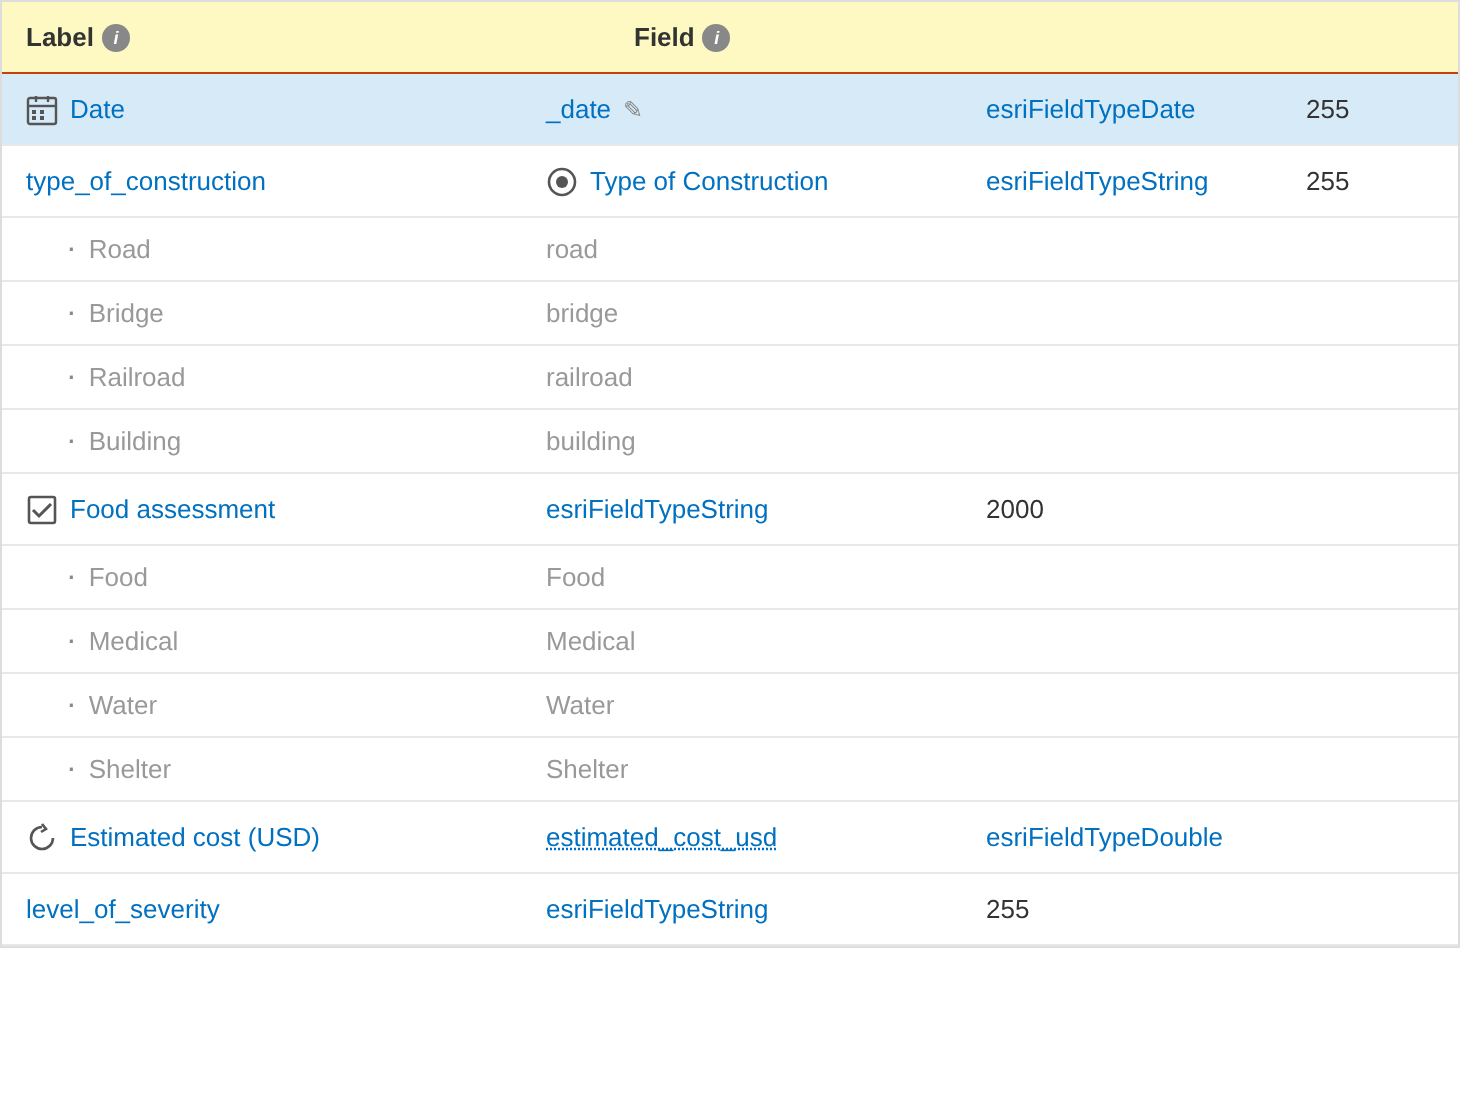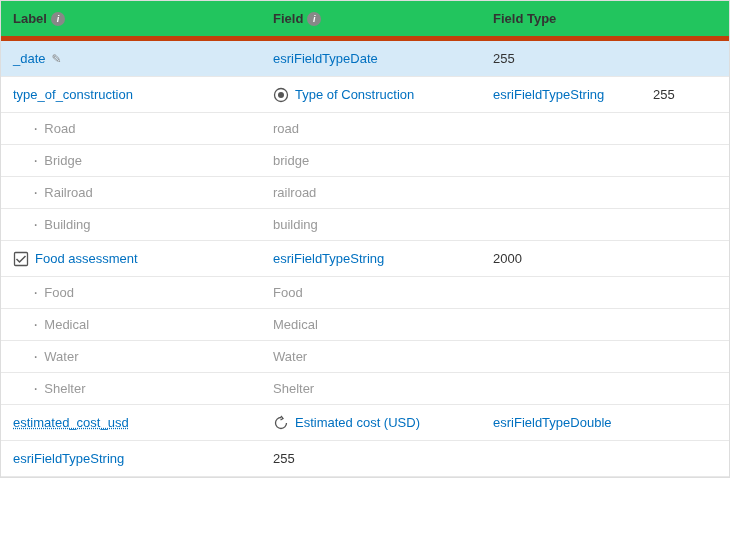--- a/index.html
+++ b/index.html
@@ -9,23 +9,24 @@
       background: #fff;
       color: #333;
     }
     .table-container {
       width: 730px;
       border: 1px solid #ddd;
     }
     .table-header {
       display: grid;
       grid-template-columns: 260px 220px 160px 90px;
-      background: #22c55e;
-      border-bottom: 5px solid #c2410c;
+      background: #fef9c3;
+      border-bottom: 1px solid #c2410c;
       padding: 8px 0;
+      gap: 44px;
     }
     .table-header .col {
       padding: 2px 12px;
       font-weight: bold;
       color: #333;
       display: flex;
       align-items: center;
       gap: 4px;
     }
     .info-icon {
@@ -123,27 +124,39 @@
 
   <div class="table-header">
     <div class="col">
       <span>Label</span>
       <span class="info-icon">i</span>
     </div>
     <div class="col">
       <span>Field</span>
       <span class="info-icon">i</span>
     </div>
-    <div class="col">
-      <span>Field Type</span>
-    </div>
   </div>
 
   <div id="table-body">
       <div class="row selected">
+        <div class="cell">
+          <span class="row-icon calendar-icon">
+            <svg viewBox="0 0 16 16" fill="none" xmlns="http://www.w3.org/2000/svg">
+      <rect x="1" y="2" width="14" height="13" rx="1" stroke="#555" stroke-width="1.2" fill="none"></rect>
+      <line x1="1" y1="6" x2="15" y2="6" stroke="#555" stroke-width="1.2"></line>
+      <line x1="5" y1="1" x2="5" y2="4" stroke="#555" stroke-width="1.2"></line>
+      <line x1="11" y1="1" x2="11" y2="4" stroke="#555" stroke-width="1.2"></line>
+      <rect x="3" y="8" width="2" height="2" fill="#555"></rect>
+      <rect x="7" y="8" width="2" height="2" fill="#555"></rect>
+      <rect x="3" y="11" width="2" height="2" fill="#555"></rect>
+      <rect x="7" y="11" width="2" height="2" fill="#555"></rect>
+    </svg>
+          </span>
+          <span class="label-text">Date</span>
+        </div>
         <div class="cell">
           <span class="name-text">_date</span>
           <span class="edit-icon">✎</span>
         </div>
         <div class="cell">
           <span class="field-type-text">esriFieldTypeDate</span>
         </div>
         <div class="cell">
           <span class="field-length-text">255</span>
         </div>
@@ -268,39 +281,42 @@
           <span class="label-text muted">Shelter</span>
         </div>
         <div class="cell">
           <span class="name-text muted">Shelter</span>
         </div>
         <div class="cell"></div>
         <div class="cell"></div>
       </div>
       <div class="row">
         <div class="cell">
-          <span class="name-text" style="text-decoration: underline dotted;">estimated_cost_usd</span>
-        </div>
-        <div class="cell">
           <span class="row-icon rotate-icon">
             <svg viewBox="0 0 16 16" fill="none" xmlns="http://www.w3.org/2000/svg">
       <path d="M13.5 8A5.5 5.5 0 1 1 8 2.5" stroke="#555" stroke-width="1.3" fill="none"></path>
       <polyline points="8,1 10,3.5 7.5,5" stroke="#555" stroke-width="1.3" fill="none"></polyline>
     </svg>
           </span>
           <span class="label-text">Estimated cost (USD)</span>
         </div>
         <div class="cell">
+          <span class="name-text" style="text-decoration: underline dotted;">estimated_cost_usd</span>
+        </div>
+        <div class="cell">
           <span class="field-type-text">esriFieldTypeDouble</span>
         </div>
         <div class="cell">
           <span class="field-length-text"></span>
         </div>
       </div>
       <div class="row">
+        <div class="cell">
+          <span class="name-text">level_of_severity</span>
+        </div>
         <div class="cell">
           <span class="field-type-text">esriFieldTypeString</span>
         </div>
         <div class="cell">
           <span class="field-length-text">255</span>
         </div>
       </div>
     </div>
 </div>
 

